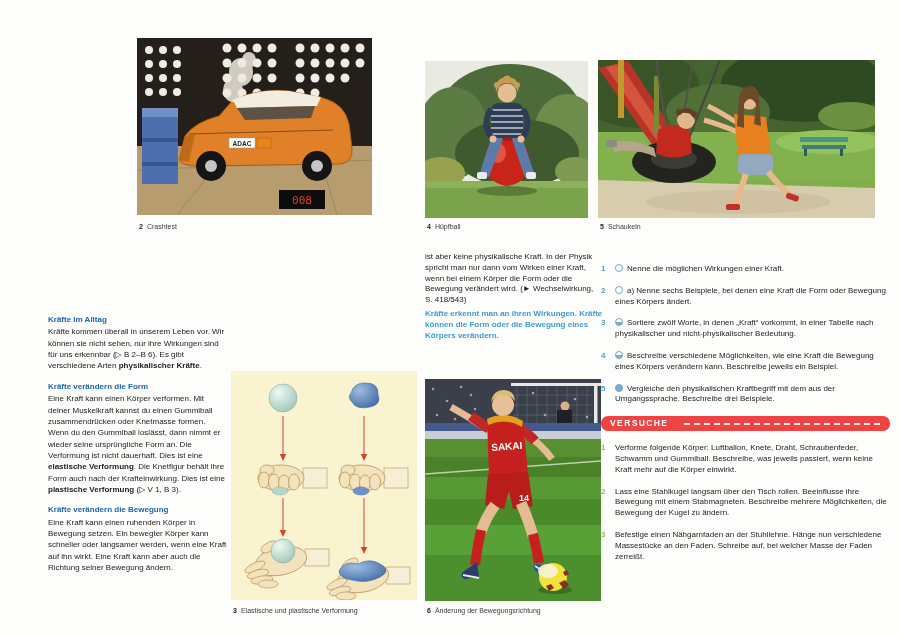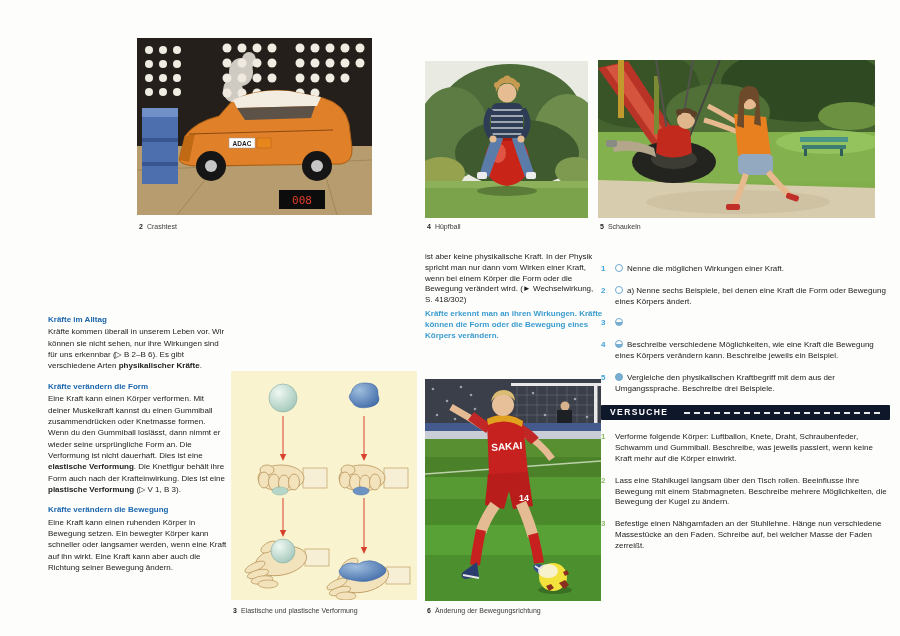--- a/index.html
+++ b/index.html
@@ -24,21 +24,21 @@
   .col p{margin:0 0 3px;}
   #col1{left:48px;top:314px;width:179px;}
   #col2{left:231px;top:307px;width:186px;line-height:1.35;}
   #col3{left:425px;top:252px;width:178px;line-height:1.35;}
   .subhead{margin:9px 0 1px;font-size:8px;font-weight:bold;color:#1a66ae;}
   .subhead.first{margin-top:0;}
   .merksatz{margin-top:9px;font-weight:bold;color:#3b9cd0;}
   #right-col{position:absolute;left:601px;top:252px;width:289px;font-size:8px;line-height:1.35;}
   .banner{height:15px;display:flex;align-items:center;border-radius:1px;}
   #aufgaben-banner{background:#a5d0e9;}
-  #versuche-banner{background:#0f172a;}
+  #versuche-banner{background:#ef4444;border-radius:7px;}
   .blabel{font-size:8.5px;font-weight:bold;color:#fff;letter-spacing:1.4px;padding-left:9px;}
   .bdash{flex:1;margin:0 10px 0 16px;border-top:2px dashed rgba(255,255,255,.9);height:0;}
   .tasklist{margin:12px 0 10px;}
   .task{display:flex;margin-bottom:11px;}
   .tnum{width:14px;flex:none;font-weight:bold;color:#44a3da;}
   .vnum{width:14px;flex:none;font-weight:bold;color:#8fba66;}
   .tbody{flex:1;}
   .tbody p{margin:0;}
   .tbody p + p{margin-top:1px;}
   .ticon{display:inline-block;width:6px;height:6px;border-radius:50%;
@@ -309,21 +309,21 @@
       <ellipse cx="115" cy="225" rx="10" ry="4" fill="#f3e3bd" stroke="#b9945a" stroke-width=".7"></ellipse>
       <ellipse cx="119" cy="193" rx="9" ry="4.5" transform="rotate(-30 119 193)" fill="#f3e3bd" stroke="#b9945a" stroke-width=".7"></ellipse>
       <path d="M108 200 Q113 189 127 193 Q139 186 151 194 Q160 200 149 206 Q136 213 121 209 Q108 207 108 200 Z" fill="url(#clayg)" stroke="#3f68a8" stroke-width=".6"></path>
     </g>
   </svg>
   <div class="figcap" id="cap-verformung">
     <b>3</b><span>Elastische und plastische Verformung</span>
   </div>
 
   <div id="col3" class="col">
-    <p>ist aber keine physikalische Kraft. In der Physik spricht man nur dann vom Wirken einer Kraft, wenn bei einem Körper die Form oder die Bewegung verändert wird. (► Wechselwirkung, S. 418/302)</p>
+    <p>ist aber keine physikalische Kraft. In der Physik spricht man nur dann vom Wirken einer Kraft, wenn bei einem Körper die Form oder die Bewegung verändert wird. (► Wechselwirkung, S. 418/543)</p>
     <p class="merksatz">Kräfte erkennt man an ihren Wirkungen. Kräfte können die Form oder die Bewegung eines Körpers verändern.</p>
   </div>
 
   <svg id="fig-richtung" class="photo" viewBox="0 0 176 222" preserveAspectRatio="none">
     <rect width="176" height="222" fill="#4c8c2e"></rect>
     <rect width="176" height="48" fill="#3a3f4a"></rect>
     <g fill="#9aa0ac">
       <circle cx="8" cy="10" r="1.3"></circle>
         <circle cx="22" cy="22" r="1.3"></circle>
         <circle cx="36" cy="8" r="1.3"></circle>
@@ -411,21 +411,21 @@
       </div>
       <div class="task">
         <span class="tnum">2</span>
         <div class="tbody">
           <p><span class="ticon" data-icon="open"></span><span>a) Nenne sechs Beispiele, bei denen eine Kraft die Form oder Bewegung eines Körpers ändert.</span></p>
         </div>
       </div>
       <div class="task">
         <span class="tnum">3</span>
         <div class="tbody">
-            <p><span class="ticon" data-icon="half"></span></p>
+            <p><span class="ticon" data-icon="half"></span><span>Sortiere zwölf Worte, in denen „Kraft“ vorkommt, in einer Tabelle nach physikalischer und nicht-physikalischer Bedeutung.</span></p>
           </div>
       </div>
       <div class="task">
         <span class="tnum">4</span>
         <div class="tbody">
             <p><span class="ticon" data-icon="half"></span><span>Beschreibe verschiedene Möglichkeiten, wie eine Kraft die Bewegung eines Körpers verändern kann. Beschreibe jeweils ein Beispiel.</span></p>
           </div>
       </div>
       <div class="task">
         <span class="tnum">5</span>

